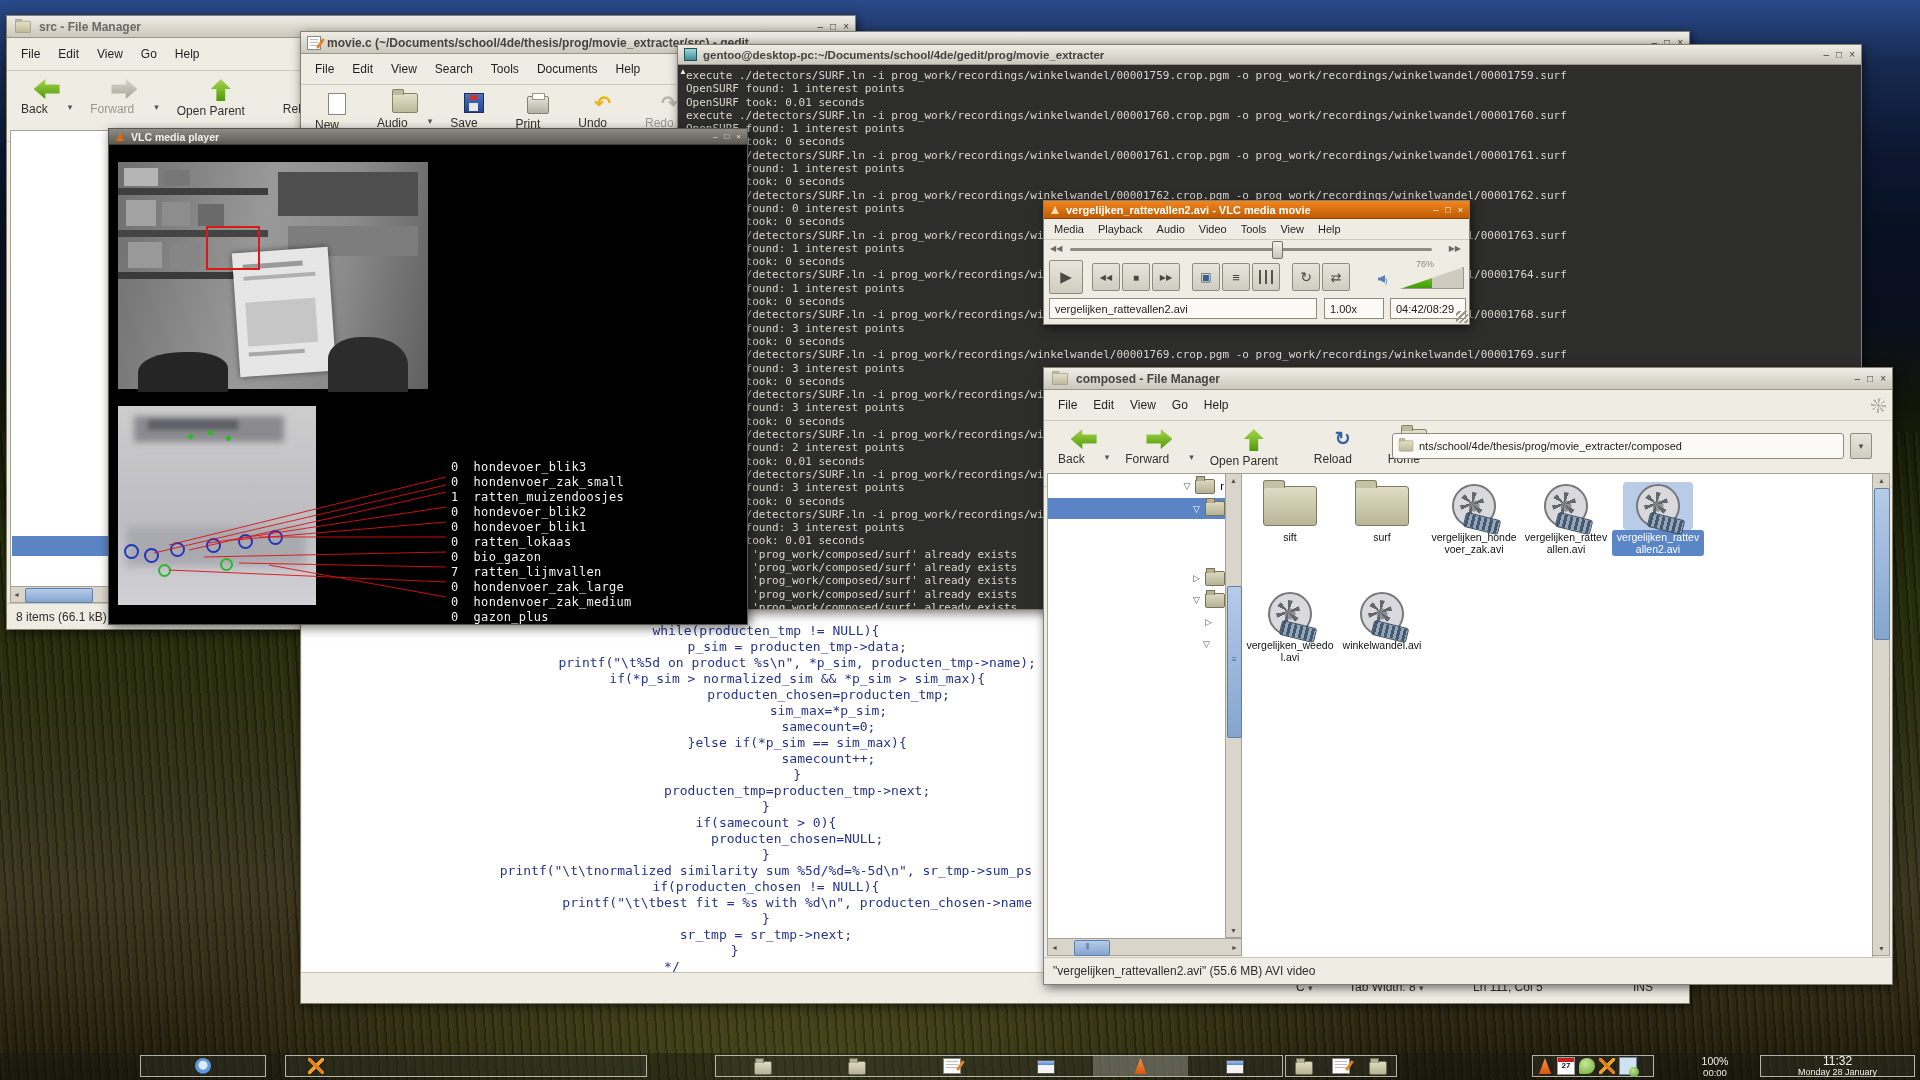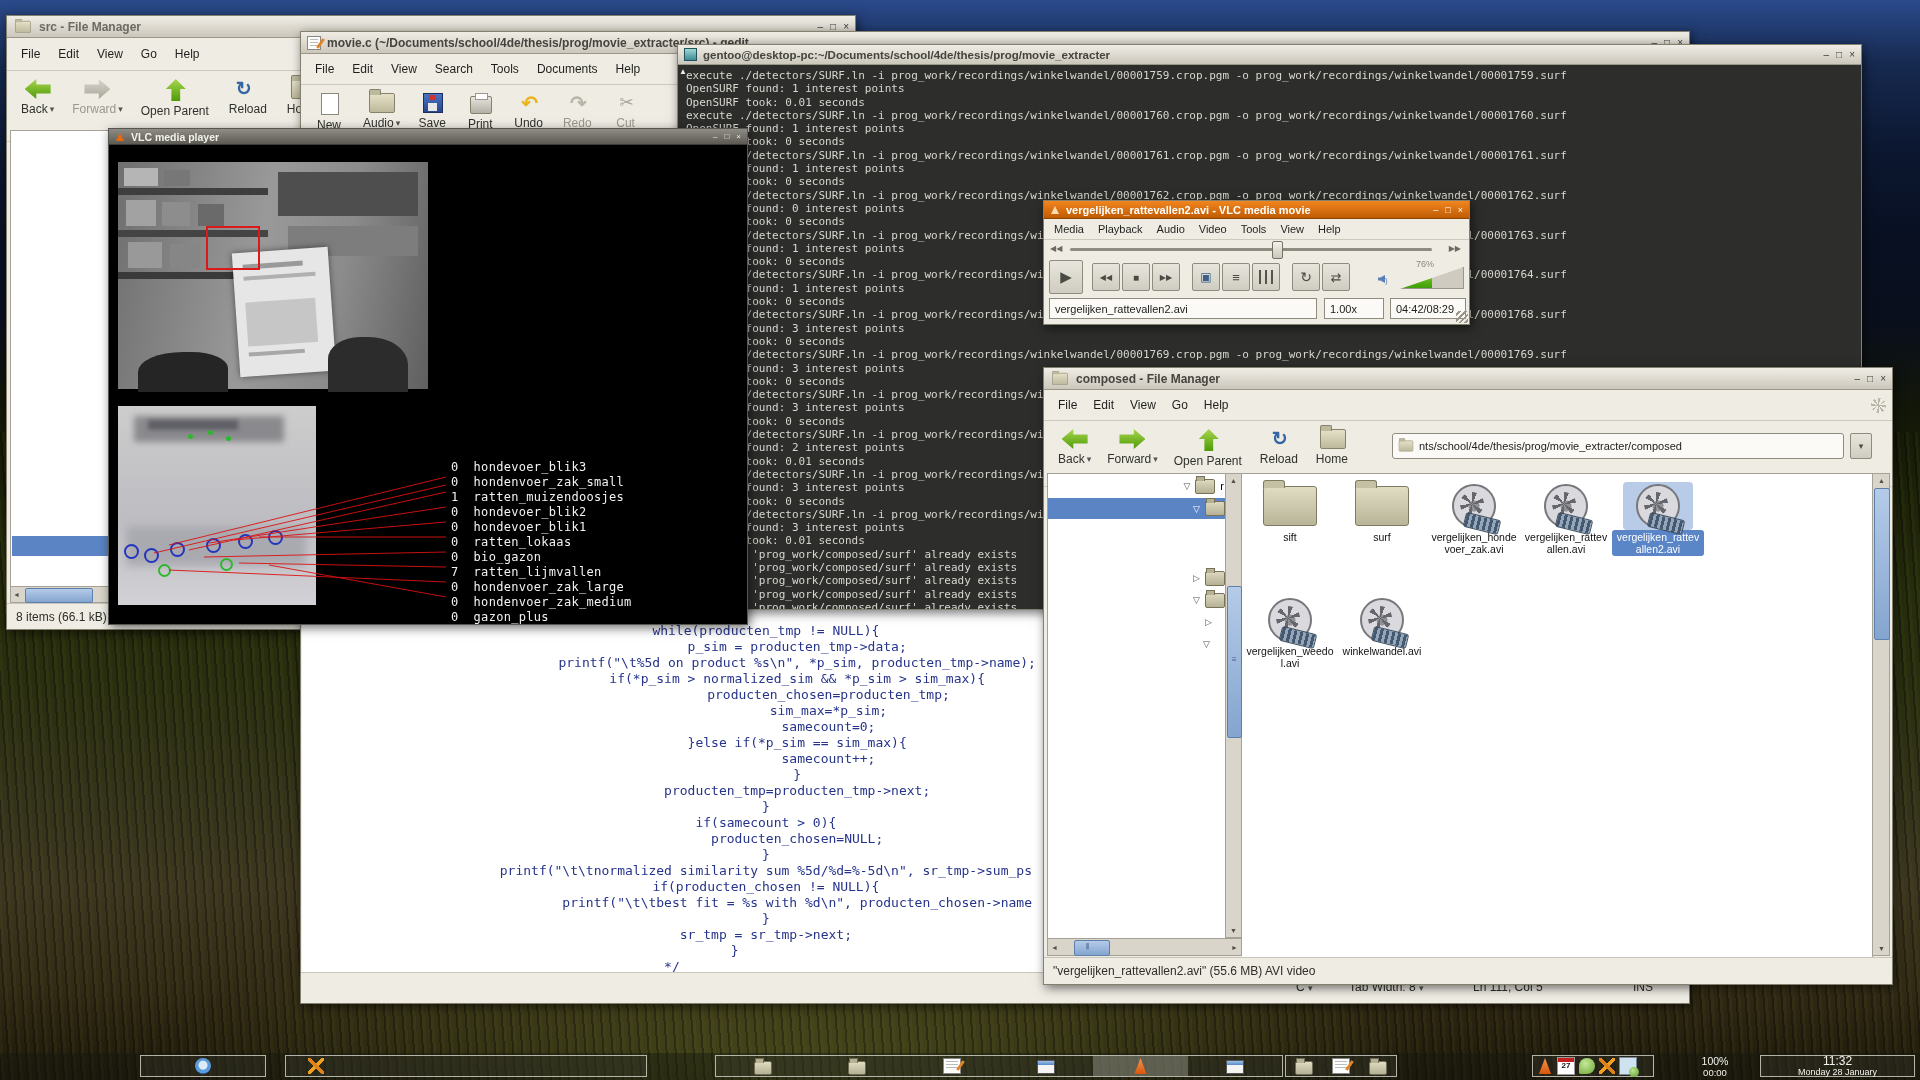--- a/index.html
+++ b/index.html
@@ -19,21 +19,21 @@
   .tbar .tt{font-size:12px;font-weight:bold;color:#45443f;white-space:nowrap;overflow:hidden;}
   .wctl{margin-left:auto;display:flex;gap:7px;font-size:10px;color:#3d3c38;align-items:center;}
   .wctl span{line-height:10px;}
   .menubar{display:flex;gap:2px;padding:2px 6px;background:#efece4;border-bottom:1px solid #cdc9bd;
     font-size:12px;color:#1f1f1d;align-items:center;}
   .menubar .mi{padding:4px 8px;}
   .toolbar{display:flex;align-items:flex-start;gap:2px;padding:4px 6px;background:#efece4;
     border-bottom:1px solid #cdc9bd;}
   .tbtn{display:flex;flex-direction:column;align-items:center;gap:3px;padding:4px 8px;
     font-size:12px;color:#30302c;min-width:30px;}
-  .tbtn .cap{display:flex;align-items:center;gap:2px;}
+  .tbtn .cap{display:flex;align-items:flex-start;gap:20px;}
   .caretg{font-size:9px;color:#555;}
   .dim{color:#9b978c;}
   .contentwhite{background:#fff;}
   
   .ai{width:26px;height:20px;display:block;}
   .arr-left{clip-path:polygon(0 50%,45% 0,45% 28%,100% 28%,100% 72%,45% 72%,45% 100%);
     background:linear-gradient(#a8d64f,#4e9a06);}
   .arr-right{clip-path:polygon(100% 50%,55% 0,55% 28%,0 28%,0 72%,55% 72%,55% 100%);
     background:linear-gradient(#a8d64f,#4e9a06);}
   .arr-gray{background:linear-gradient(#d9d6cc,#a8a499)!important;}
@@ -296,21 +296,21 @@
     <span style="position:absolute;left:995px;top:7px;"><span>C</span> <span class="caretg">▾</span></span>
     <span style="position:absolute;left:1048px;top:7px;"><span>Tab Width: 8</span> <span class="caretg">▾</span></span>
     <span style="position:absolute;left:1172px;top:7px;">Ln 111, Col 5</span>
     <span style="position:absolute;left:1332px;top:7px;">INS</span>
   </div>
 </div>
 
 <div class="win" style="left:677px;top:44px;width:1185px;height:566px;background:#2d2d2b;">
   <div class="tbar" style="height:20px;">
     <span style="width:11px;height:11px;background:linear-gradient(#9fd8d4,#3d8a94);border:1px solid #24525a;display:inline-block;"></span>
-    <span class="tt" style="font-size:11.5px;">gentoo@desktop-pc:~/Documents/school/4de/thesis/prog/movie_extracter</span>
+    <span class="tt" style="font-size:11.5px;">gentoo@desktop-pc:~/Documents/school/4de/gedit/prog/movie_extracter</span>
     <span class="wctl">
         <span>–</span>
         <span>□</span>
         <span>×</span>
       </span>
   </div>
   <div style="position:absolute;left:0;top:20px;right:0;bottom:0;overflow:hidden;">
     <span style="position:absolute;left:1px;top:2px;color:#eee;font-size:8px;">▲</span>
     <pre class="termpre" style="position:absolute;left:8px;top:4px;">execute ./detectors/SURF.ln -i prog_work/recordings/winkelwandel/00001759.crop.pgm -o prog_work/recordings/winkelwandel/00001759.surf
 OpenSURF found: 1 interest points
@@ -610,21 +610,21 @@
 
   <div class="sb" style="left:181px;top:105px;width:17px;height:465px;">
     <span class="ar" style="left:4px;top:3px;">▲</span>
     <div class="thumb" style="left:1px;top:112px;width:13px;height:150px;">
       <span style="position:absolute;left:4px;top:68px;font-size:8px;color:#41618c;">≡</span>
     </div>
     <span class="ar" style="left:4px;bottom:3px;">▼</span>
   </div>
 
   <div class="contentwhite" style="position:absolute;left:198px;top:105px;width:630px;height:483px;border:1px solid #a6a196;border-left:none;overflow:hidden;">
-    <div style="display:grid;grid-template-columns:repeat(5,92px);grid-auto-rows:102px;padding:8px 0 0 2px;row-gap:12px;">
+    <div style="display:grid;grid-template-columns:repeat(5,92px);grid-auto-rows:102px;padding:8px 0 0 2px;row-gap:6px;">
 
     <div class="file-item">
           <span class="ficon folder">
             <span class="folder-big"></span>
           </span>
           <span class="flabel">sift</span>
         </div>
         <div class="file-item">
           <span class="ficon folder">
             <span class="folder-big"></span>

